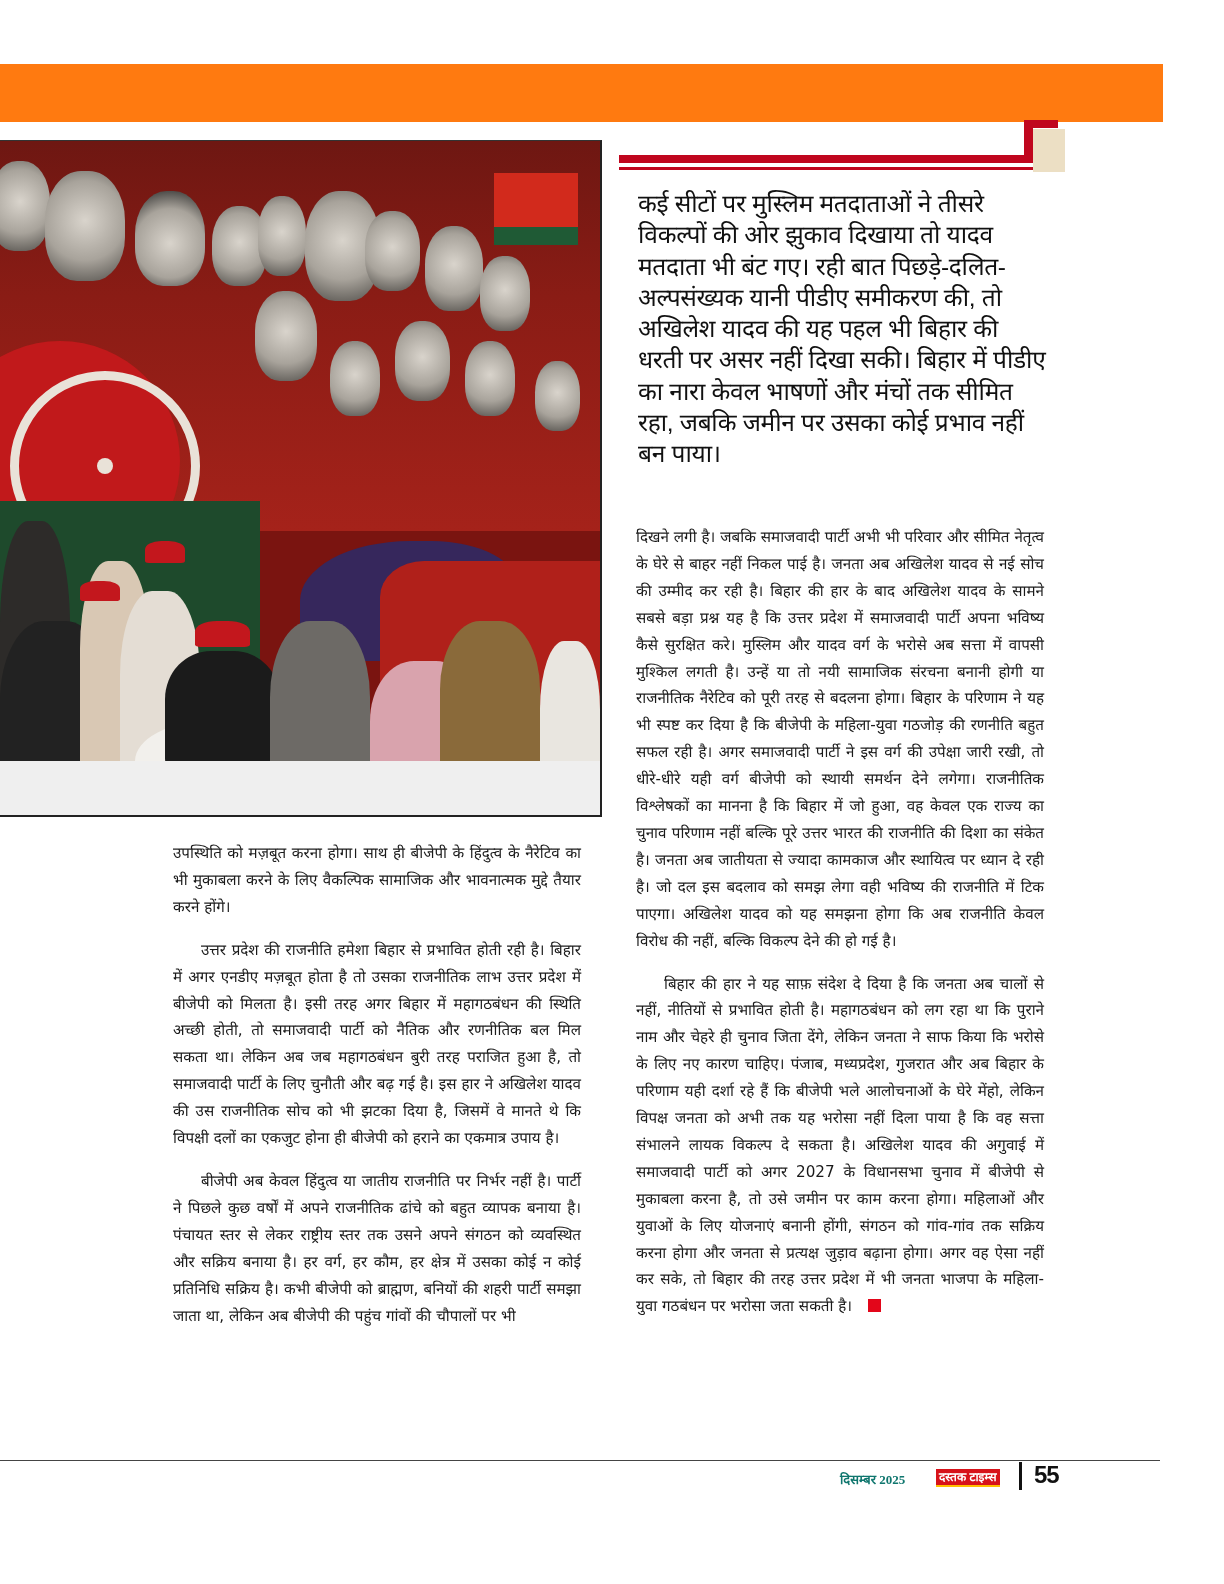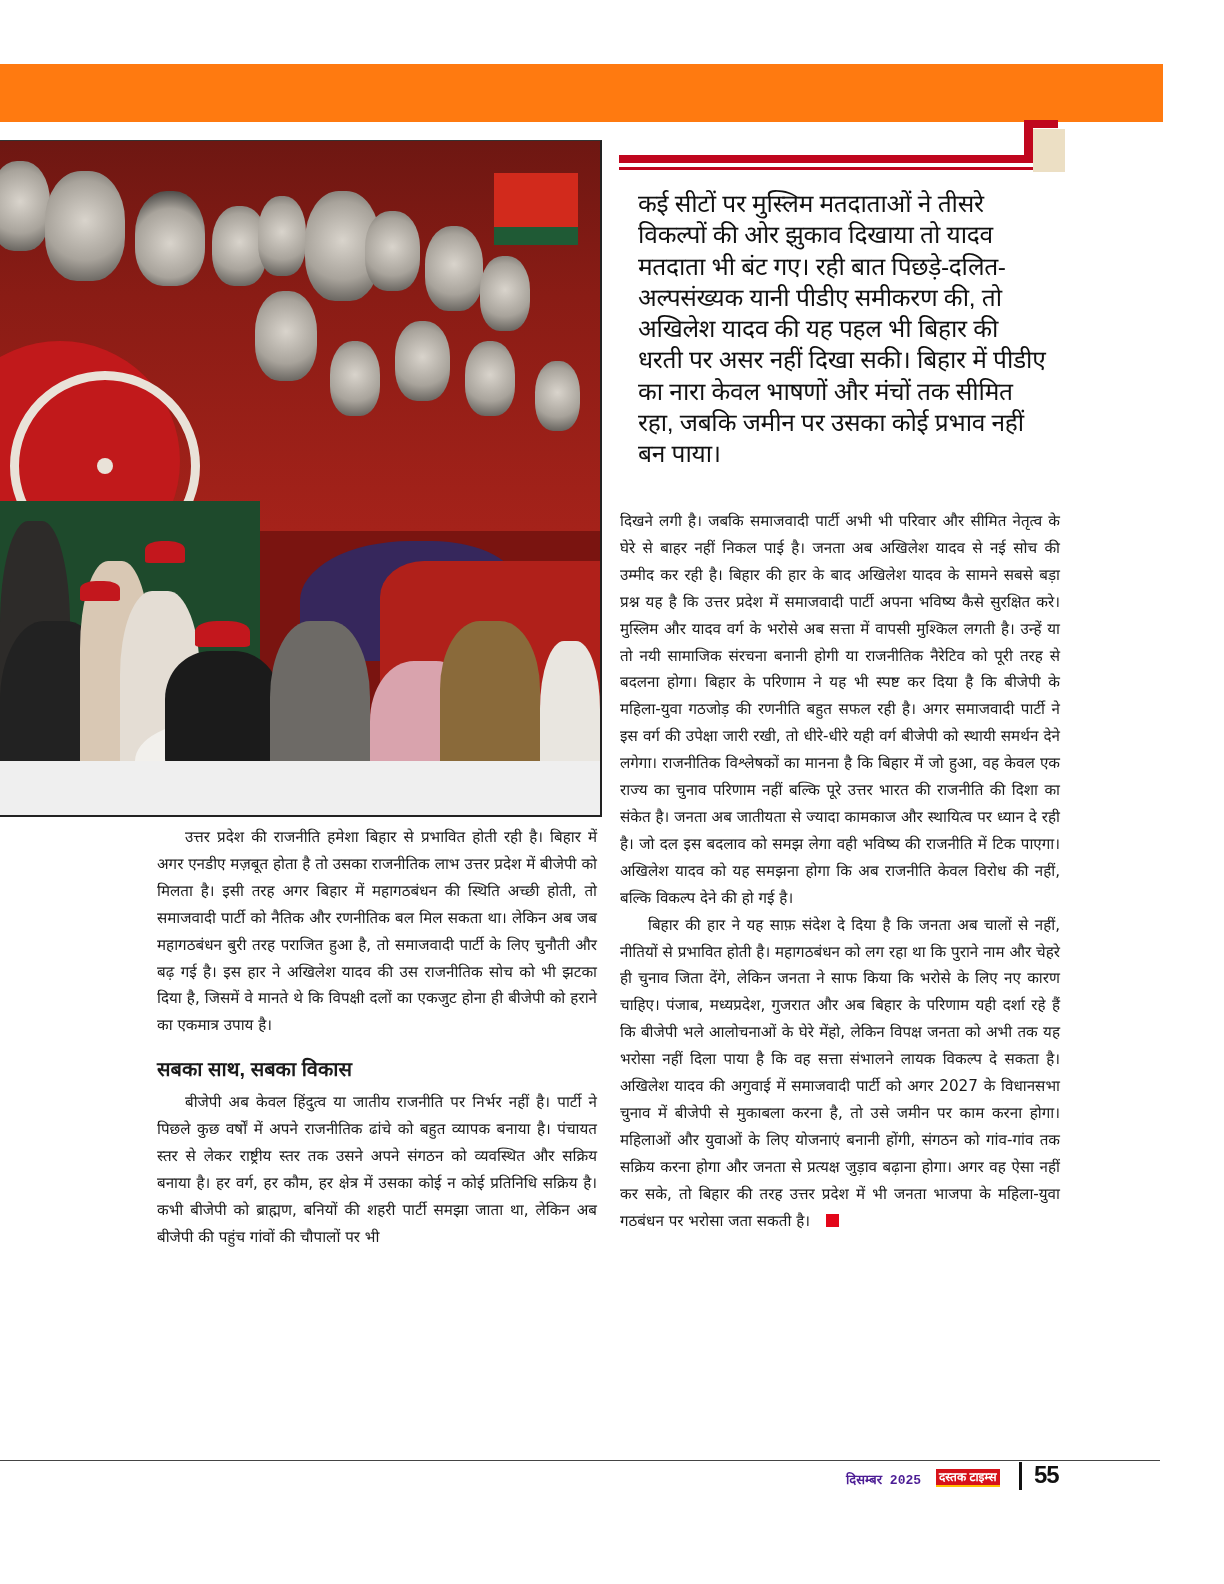--- a/index.html
+++ b/index.html
@@ -22,30 +22,30 @@
   .photo .faces{position:absolute;left:0;top:10px;width:560px;height:380px;}
   .photo .face{position:absolute;background:radial-gradient(circle at 50% 45%,#d9d4cc 0%,#a8a39b 55%,#4d4a46 100%);border-radius:45% 45% 40% 40%;}
   .photo .logo{position:absolute;left:494px;top:32px;width:84px;height:72px;background:#d22a1c;}
   .photo .logo .bar{position:absolute;left:0;bottom:0;width:84px;height:18px;background:#1f5a35;}
   .photo .people{position:absolute;left:0;top:360px;width:600px;height:314px;}
   .photo .person{position:absolute;border-radius:40% 40% 10% 10%;}
   .photo .table{position:absolute;left:0;top:620px;width:600px;height:54px;background:#efefef;}
   .photo .cap{position:absolute;background:#c3171d;border-radius:40% 40% 10% 10%;}
 
   .col{position:absolute;font-size:15.2px;line-height:26.9px;text-align:justify;}
-  .col p{margin:0;}
+  .col p{margin:16px;}
   .indent{text-indent:28px;}
   .col-left{left:157px;top:824px;width:440px;}
   .col-right{left:620px;top:508px;width:440px;}
   .pull{position:absolute;left:638px;top:188px;width:410px;font-family:"Liberation Sans",sans-serif;font-size:24.5px;line-height:31.3px;color:#111;letter-spacing:-0.3px;}
   .subhead{font-family:"Liberation Sans",sans-serif;font-weight:bold;font-size:20px;line-height:28px;margin:16px 0 6px 0 !important;text-indent:0 !important;}
   .end-mark{display:inline-block;width:13px;height:13px;background:#e3061a;margin-left:16px;vertical-align:-1px;}
 
   .footer-rule{position:absolute;left:0;top:1460px;width:1160px;height:1px;background:#444;}
-  .footer-date{position:absolute;left:840px;top:1470px;font-family:Liberation Mono, monospace;font-weight:bold;font-size:13px;color:#4c1d95;margin-left:6px;}
+  .footer-date{position:absolute;left:840px;top:1470px;font-family:Liberation Serif, serif;font-weight:bold;font-size:13px;color:#0f766e;}
   .footer-logo{position:absolute;left:936px;top:1469px;font-family:"Liberation Sans",sans-serif;font-weight:bold;font-size:12px;color:#fff;background:#d7121a;padding:0 3px;line-height:16px;border-bottom:2px solid #ffc000;}
   .footer-divider{position:absolute;left:1019px;top:1462px;width:3px;height:28px;background:#111;}
   .footer-page{position:absolute;left:1034px;top:1461px;font-family:"Liberation Sans",sans-serif;font-weight:bold;font-size:24px;color:#111;letter-spacing:-1px;}
 </style>
 </head>
 <body>
 
 <div class="orange-bar"></div>
 <div class="deco-red-v"></div>
 <div class="deco-red-v2"></div>
@@ -93,22 +93,22 @@
     <div class="person" style="left:370px;top:160px;width:110px;height:150px;background:#d9a3ad;"></div>
     <div class="person" style="left:440px;top:120px;width:100px;height:170px;background:#8a6a3a;"></div>
     <div class="person" style="left:540px;top:140px;width:60px;height:170px;background:#e9e6e0;"></div>
   </div>
   <div class="table"></div>
 </div>
 
 <div class="pull">कई सीटों पर मुस्लिम मतदाताओं ने तीसरे विकल्पों की ओर झुकाव दिखाया तो यादव मतदाता भी बंट गए। रही बात पिछड़े-दलित-अल्पसंख्यक यानी पीडीए समीकरण की, तो अखिलेश यादव की यह पहल भी बिहार की धरती पर असर नहीं दिखा सकी। बिहार में पीडीए का नारा केवल भाषणों और मंचों तक सीमित रहा, जबकि जमीन पर उसका कोई प्रभाव नहीं बन पाया।</div>
 
 <div class="col col-left">
+  <p>उपस्थिति को मज़बूत करना होगा। साथ ही बीजेपी के हिंदुत्व के नैरेटिव का भी मुकाबला करने के लिए वैकल्पिक सामाजिक और भावनात्मक मुद्दे तैयार करने होंगे।</p>
   <p class="indent">उत्तर प्रदेश की राजनीति हमेशा बिहार से प्रभावित होती रही है। बिहार में अगर एनडीए मज़बूत होता है तो उसका राजनीतिक लाभ उत्तर प्रदेश में बीजेपी को मिलता है। इसी तरह अगर बिहार में महागठबंधन की स्थिति अच्छी होती, तो समाजवादी पार्टी को नैतिक और रणनीतिक बल मिल सकता था। लेकिन अब जब महागठबंधन बुरी तरह पराजित हुआ है, तो समाजवादी पार्टी के लिए चुनौती और बढ़ गई है। इस हार ने अखिलेश यादव की उस राजनीतिक सोच को भी झटका दिया है, जिसमें वे मानते थे कि विपक्षी दलों का एकजुट होना ही बीजेपी को हराने का एकमात्र उपाय है।</p>
-  <p class="subhead">सबका साथ, सबका विकास</p>
   <p class="indent">बीजेपी अब केवल हिंदुत्व या जातीय राजनीति पर निर्भर नहीं है। पार्टी ने पिछले कुछ वर्षों में अपने राजनीतिक ढांचे को बहुत व्यापक बनाया है। पंचायत स्तर से लेकर राष्ट्रीय स्तर तक उसने अपने संगठन को व्यवस्थित और सक्रिय बनाया है। हर वर्ग, हर कौम, हर क्षेत्र में उसका कोई न कोई प्रतिनिधि सक्रिय है। कभी बीजेपी को ब्राह्मण, बनियों की शहरी पार्टी समझा जाता था, लेकिन अब बीजेपी की पहुंच गांवों की चौपालों पर भी</p>
 </div>
 
 <div class="col col-right">
   <p>दिखने लगी है। जबकि समाजवादी पार्टी अभी भी परिवार और सीमित नेतृत्व के घेरे से बाहर नहीं निकल पाई है। जनता अब अखिलेश यादव से नई सोच की उम्मीद कर रही है। बिहार की हार के बाद अखिलेश यादव के सामने सबसे बड़ा प्रश्न यह है कि उत्तर प्रदेश में समाजवादी पार्टी अपना भविष्य कैसे सुरक्षित करे। मुस्लिम और यादव वर्ग के भरोसे अब सत्ता में वापसी मुश्किल लगती है। उन्हें या तो नयी सामाजिक संरचना बनानी होगी या राजनीतिक नैरेटिव को पूरी तरह से बदलना होगा। बिहार के परिणाम ने यह भी स्पष्ट कर दिया है कि बीजेपी के महिला-युवा गठजोड़ की रणनीति बहुत सफल रही है। अगर समाजवादी पार्टी ने इस वर्ग की उपेक्षा जारी रखी, तो धीरे-धीरे यही वर्ग बीजेपी को स्थायी समर्थन देने लगेगा। राजनीतिक विश्लेषकों का मानना है कि बिहार में जो हुआ, वह केवल एक राज्य का चुनाव परिणाम नहीं बल्कि पूरे उत्तर भारत की राजनीति की दिशा का संकेत है। जनता अब जातीयता से ज्यादा कामकाज और स्थायित्व पर ध्यान दे रही है। जो दल इस बदलाव को समझ लेगा वही भविष्य की राजनीति में टिक पाएगा। अखिलेश यादव को यह समझना होगा कि अब राजनीति केवल विरोध की नहीं, बल्कि विकल्प देने की हो गई है।</p>
   <p class="indent"><span>बिहार की हार ने यह साफ़ संदेश दे दिया है कि जनता अब चालों से नहीं, नीतियों से प्रभावित होती है। महागठबंधन को लग रहा था कि पुराने नाम और चेहरे ही चुनाव जिता देंगे, लेकिन जनता ने साफ किया कि भरोसे के लिए नए कारण चाहिए। पंजाब, मध्यप्रदेश, गुजरात और अब बिहार के परिणाम यही दर्शा रहे हैं कि बीजेपी भले आलोचनाओं के घेरे मेंहो, लेकिन विपक्ष जनता को अभी तक यह भरोसा नहीं दिला पाया है कि वह सत्ता संभालने लायक विकल्प दे सकता है। अखिलेश यादव की अगुवाई में समाजवादी पार्टी को अगर 2027 के विधानसभा चुनाव में बीजेपी से मुकाबला करना है, तो उसे जमीन पर काम करना होगा। महिलाओं और युवाओं के लिए योजनाएं बनानी होंगी, संगठन को गांव-गांव तक सक्रिय करना होगा और जनता से प्रत्यक्ष जुड़ाव बढ़ाना होगा। अगर वह ऐसा नहीं कर सके, तो बिहार की तरह उत्तर प्रदेश में भी जनता भाजपा के महिला-युवा गठबंधन पर भरोसा जता सकती है।</span><span class="end-mark"></span></p>
 </div>
 
 <div class="footer-rule"></div>
 <div class="footer-date">दिसम्बर 2025</div>

